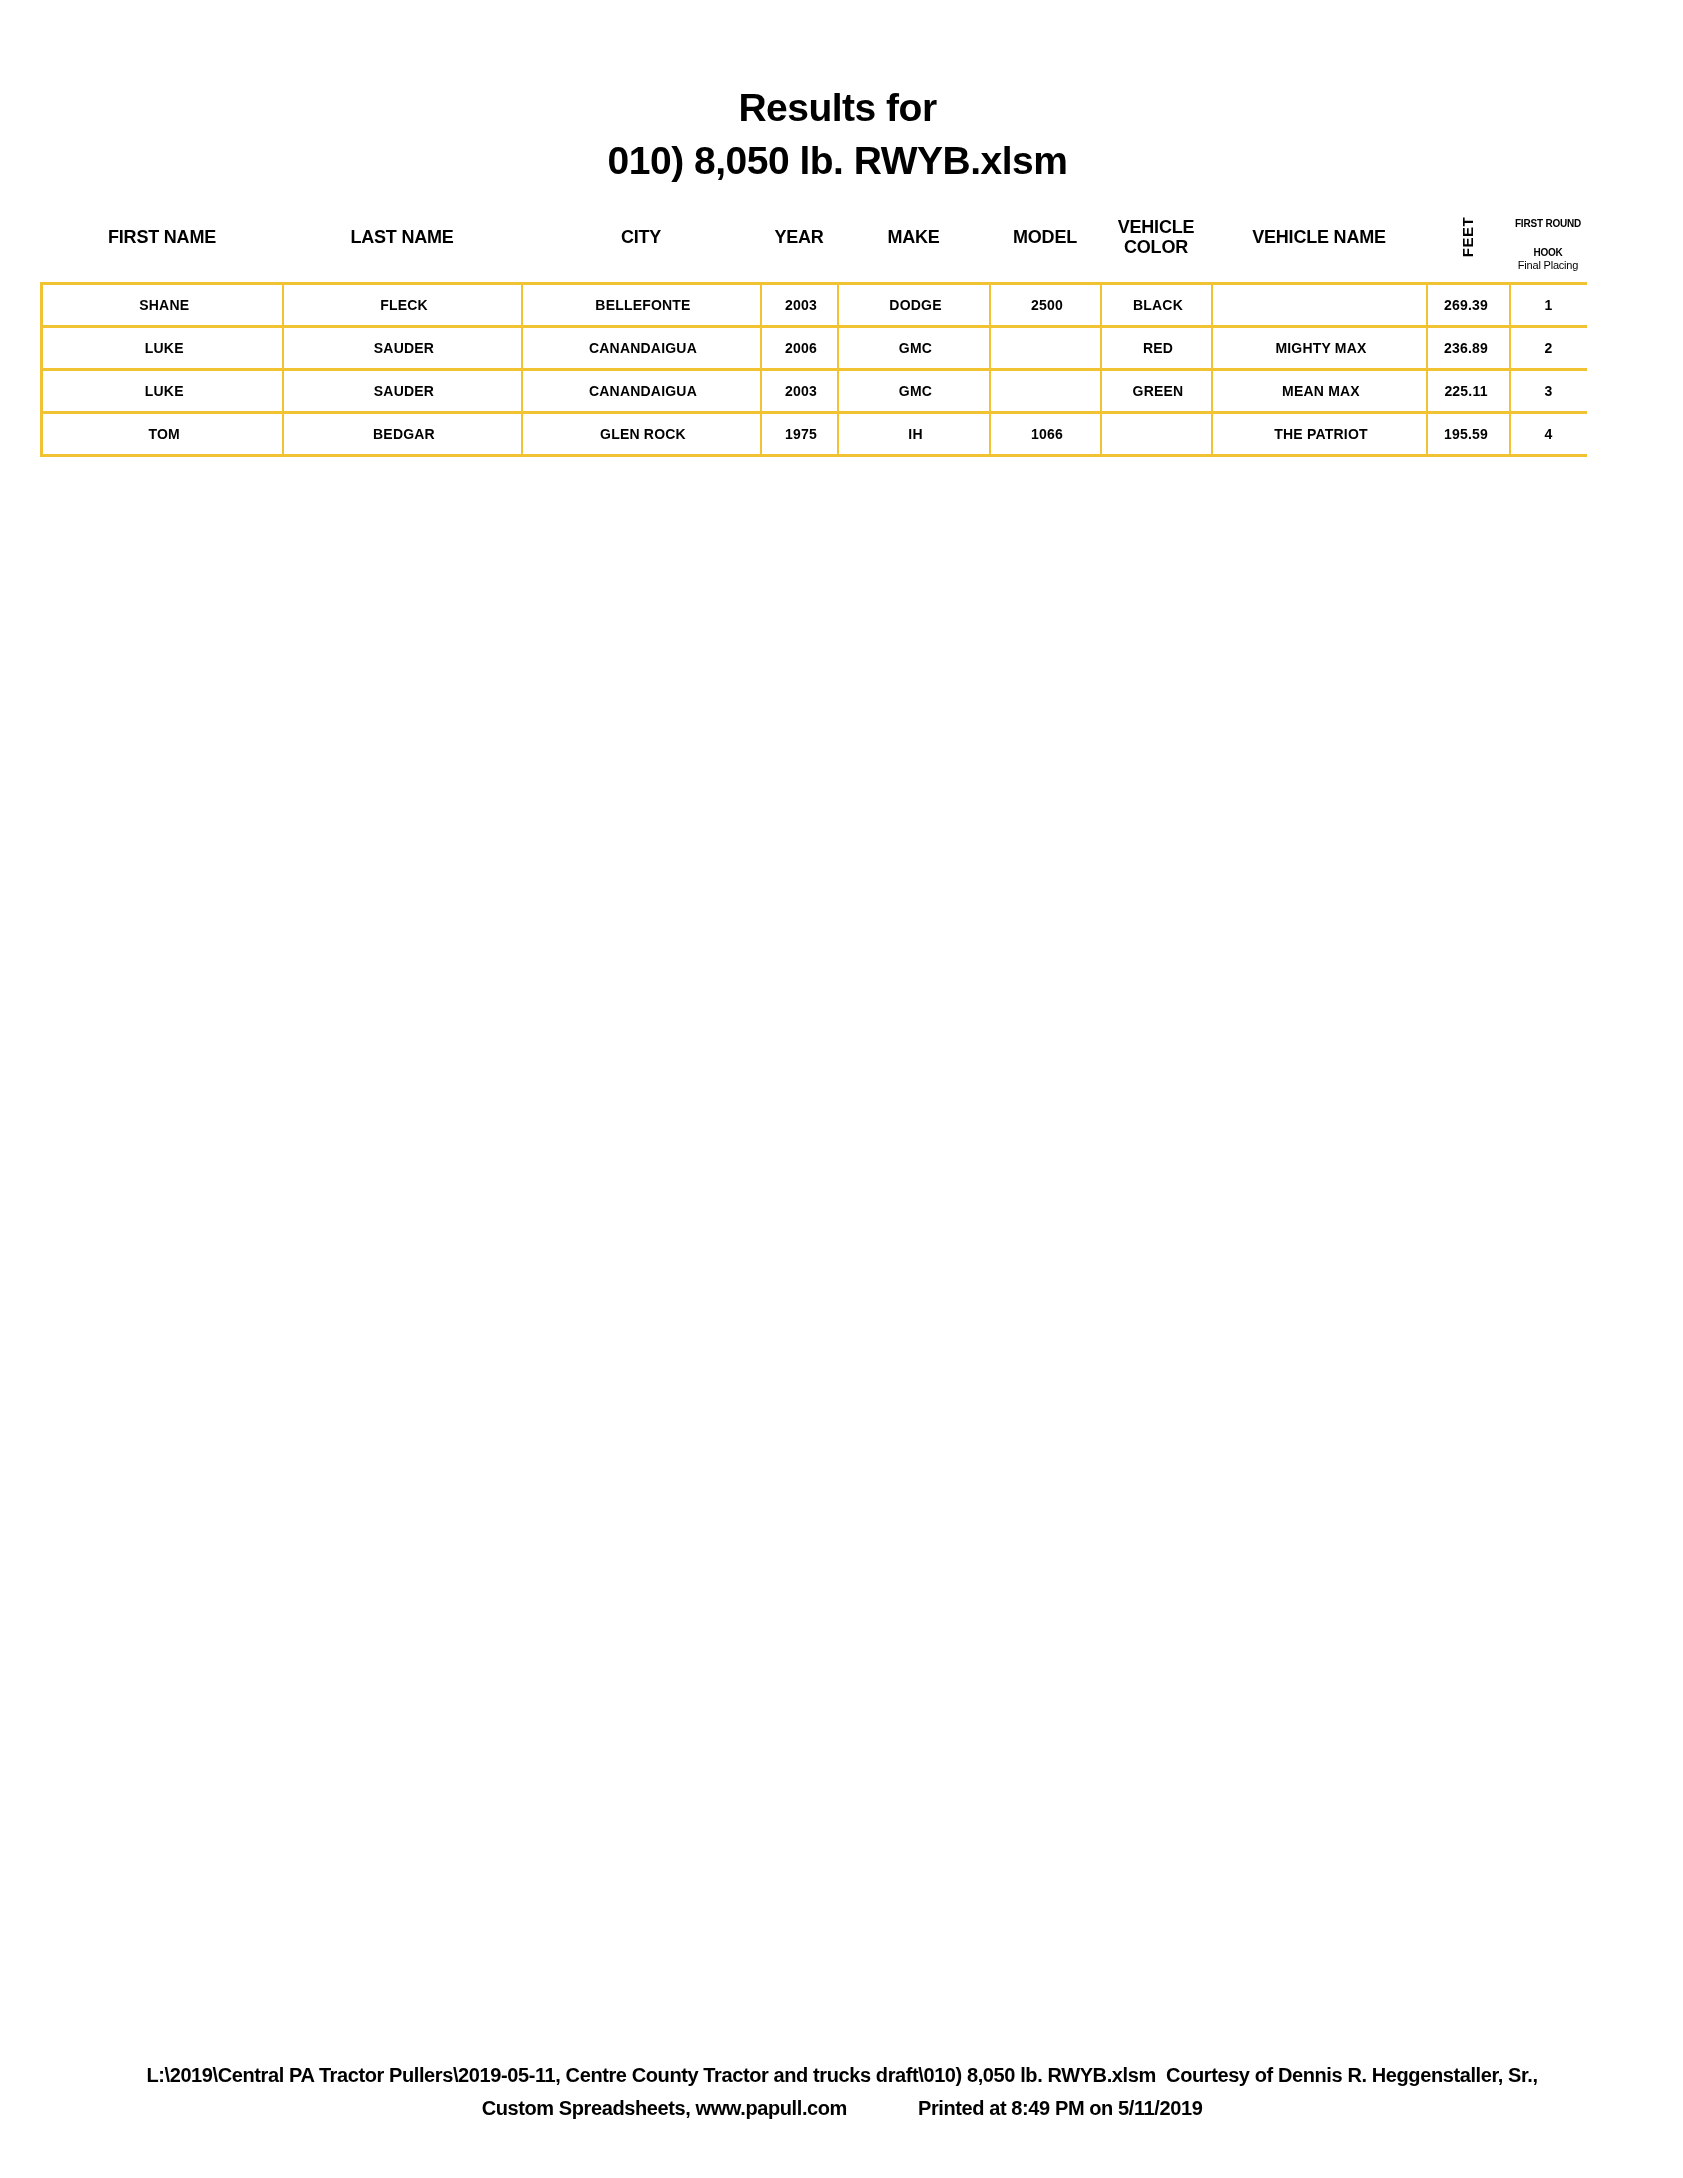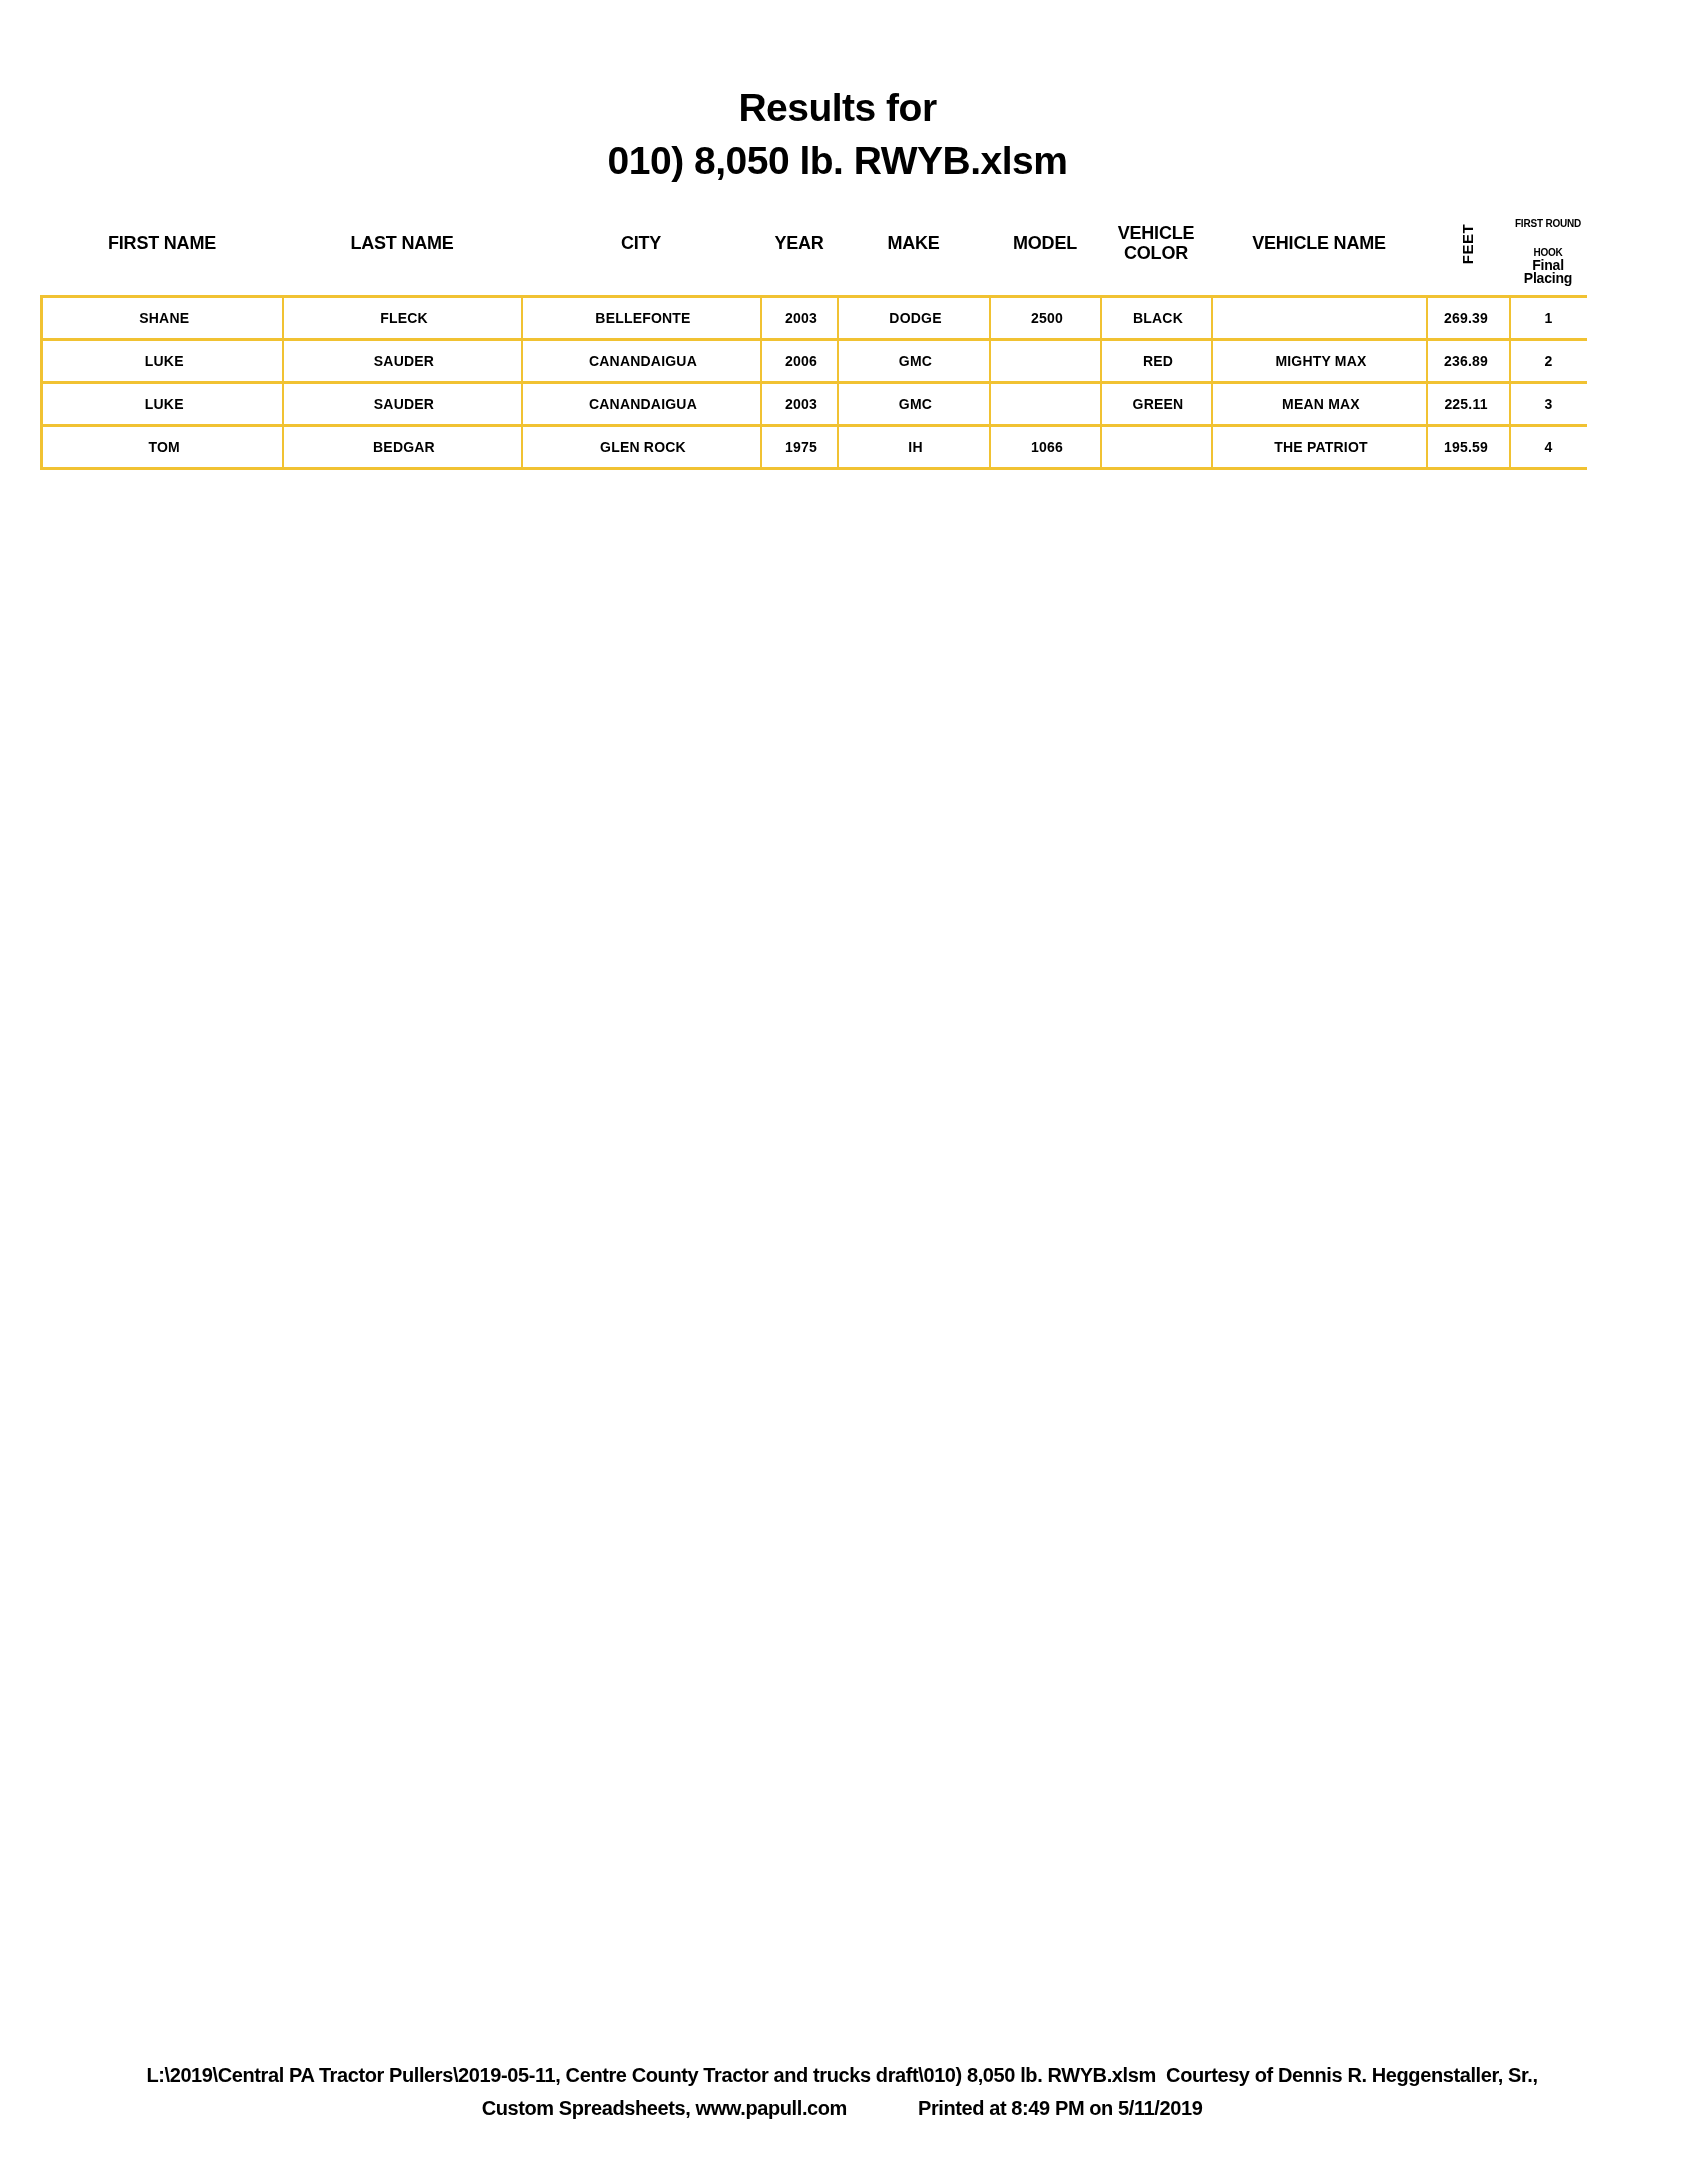--- a/index.html
+++ b/index.html
@@ -18,21 +18,21 @@
   thead th {
     border:none; padding:0 0 10px 0; height:61px; vertical-align:middle;
     font-weight:bold; font-size:18px; letter-spacing:-0.2px; text-align:center;
     line-height:20px;
   }
   thead th .rot {
     display:inline-block; transform:rotate(-90deg);
     font-size:15px; letter-spacing:0.5px;
   }
   .hook-small { font-size:10px; line-height:13px; font-weight:bold;margin-top:16px; }
-  .hook-final { font-size:14px; line-height:13px; font-weight:bold;text-align:center; }
+  .hook-final { font-size:11px; line-height:13px; font-weight:normal;text-align:center; }
   tbody td {
     border-left:2px solid #F1C232; border-right:2px solid #F1C232;
     border-top:3px solid #F1C232; border-bottom:3px solid #F1C232;
     height:40px; font-size:14px; font-weight:bold; letter-spacing:0.2px;
     padding:0 4px 0 8px; text-align:center; vertical-align:middle;
     white-space:nowrap; overflow:hidden;
   }
   tbody td:first-child { border-left:3px solid #F1C232; }
   tbody td.feet-cell { text-align:center; padding-right:12px; }
   tbody td.place-cell { text-align:center; padding:0; border-right:none; }

